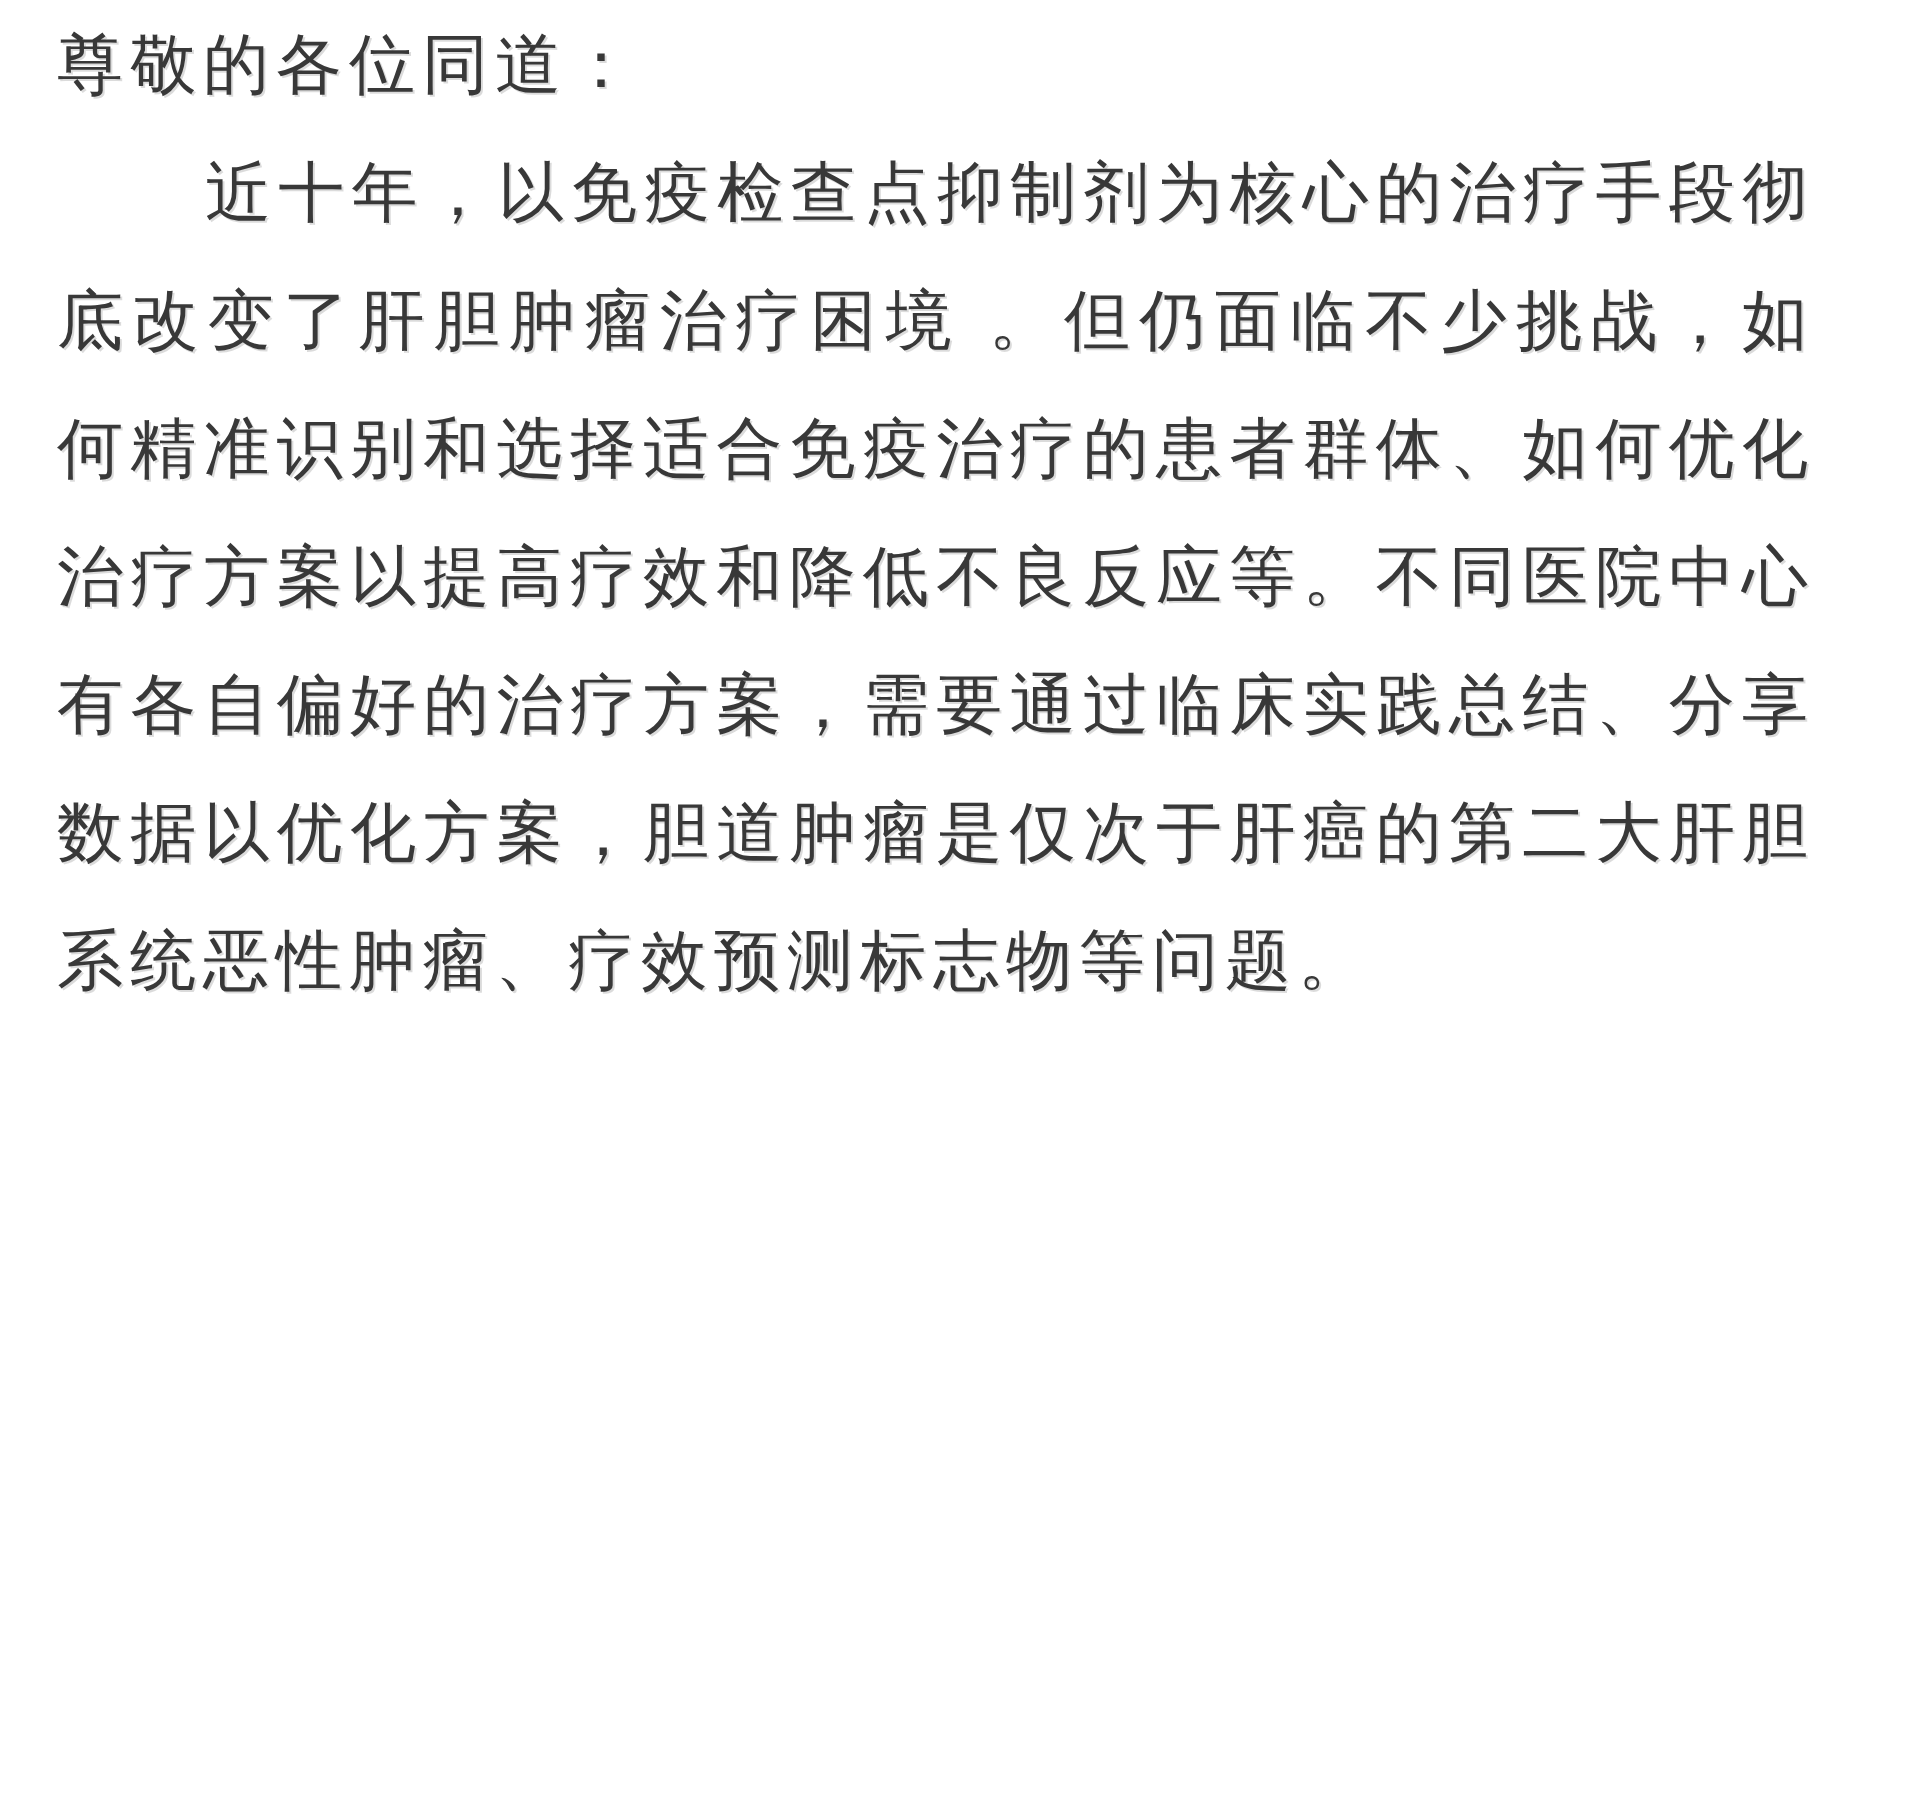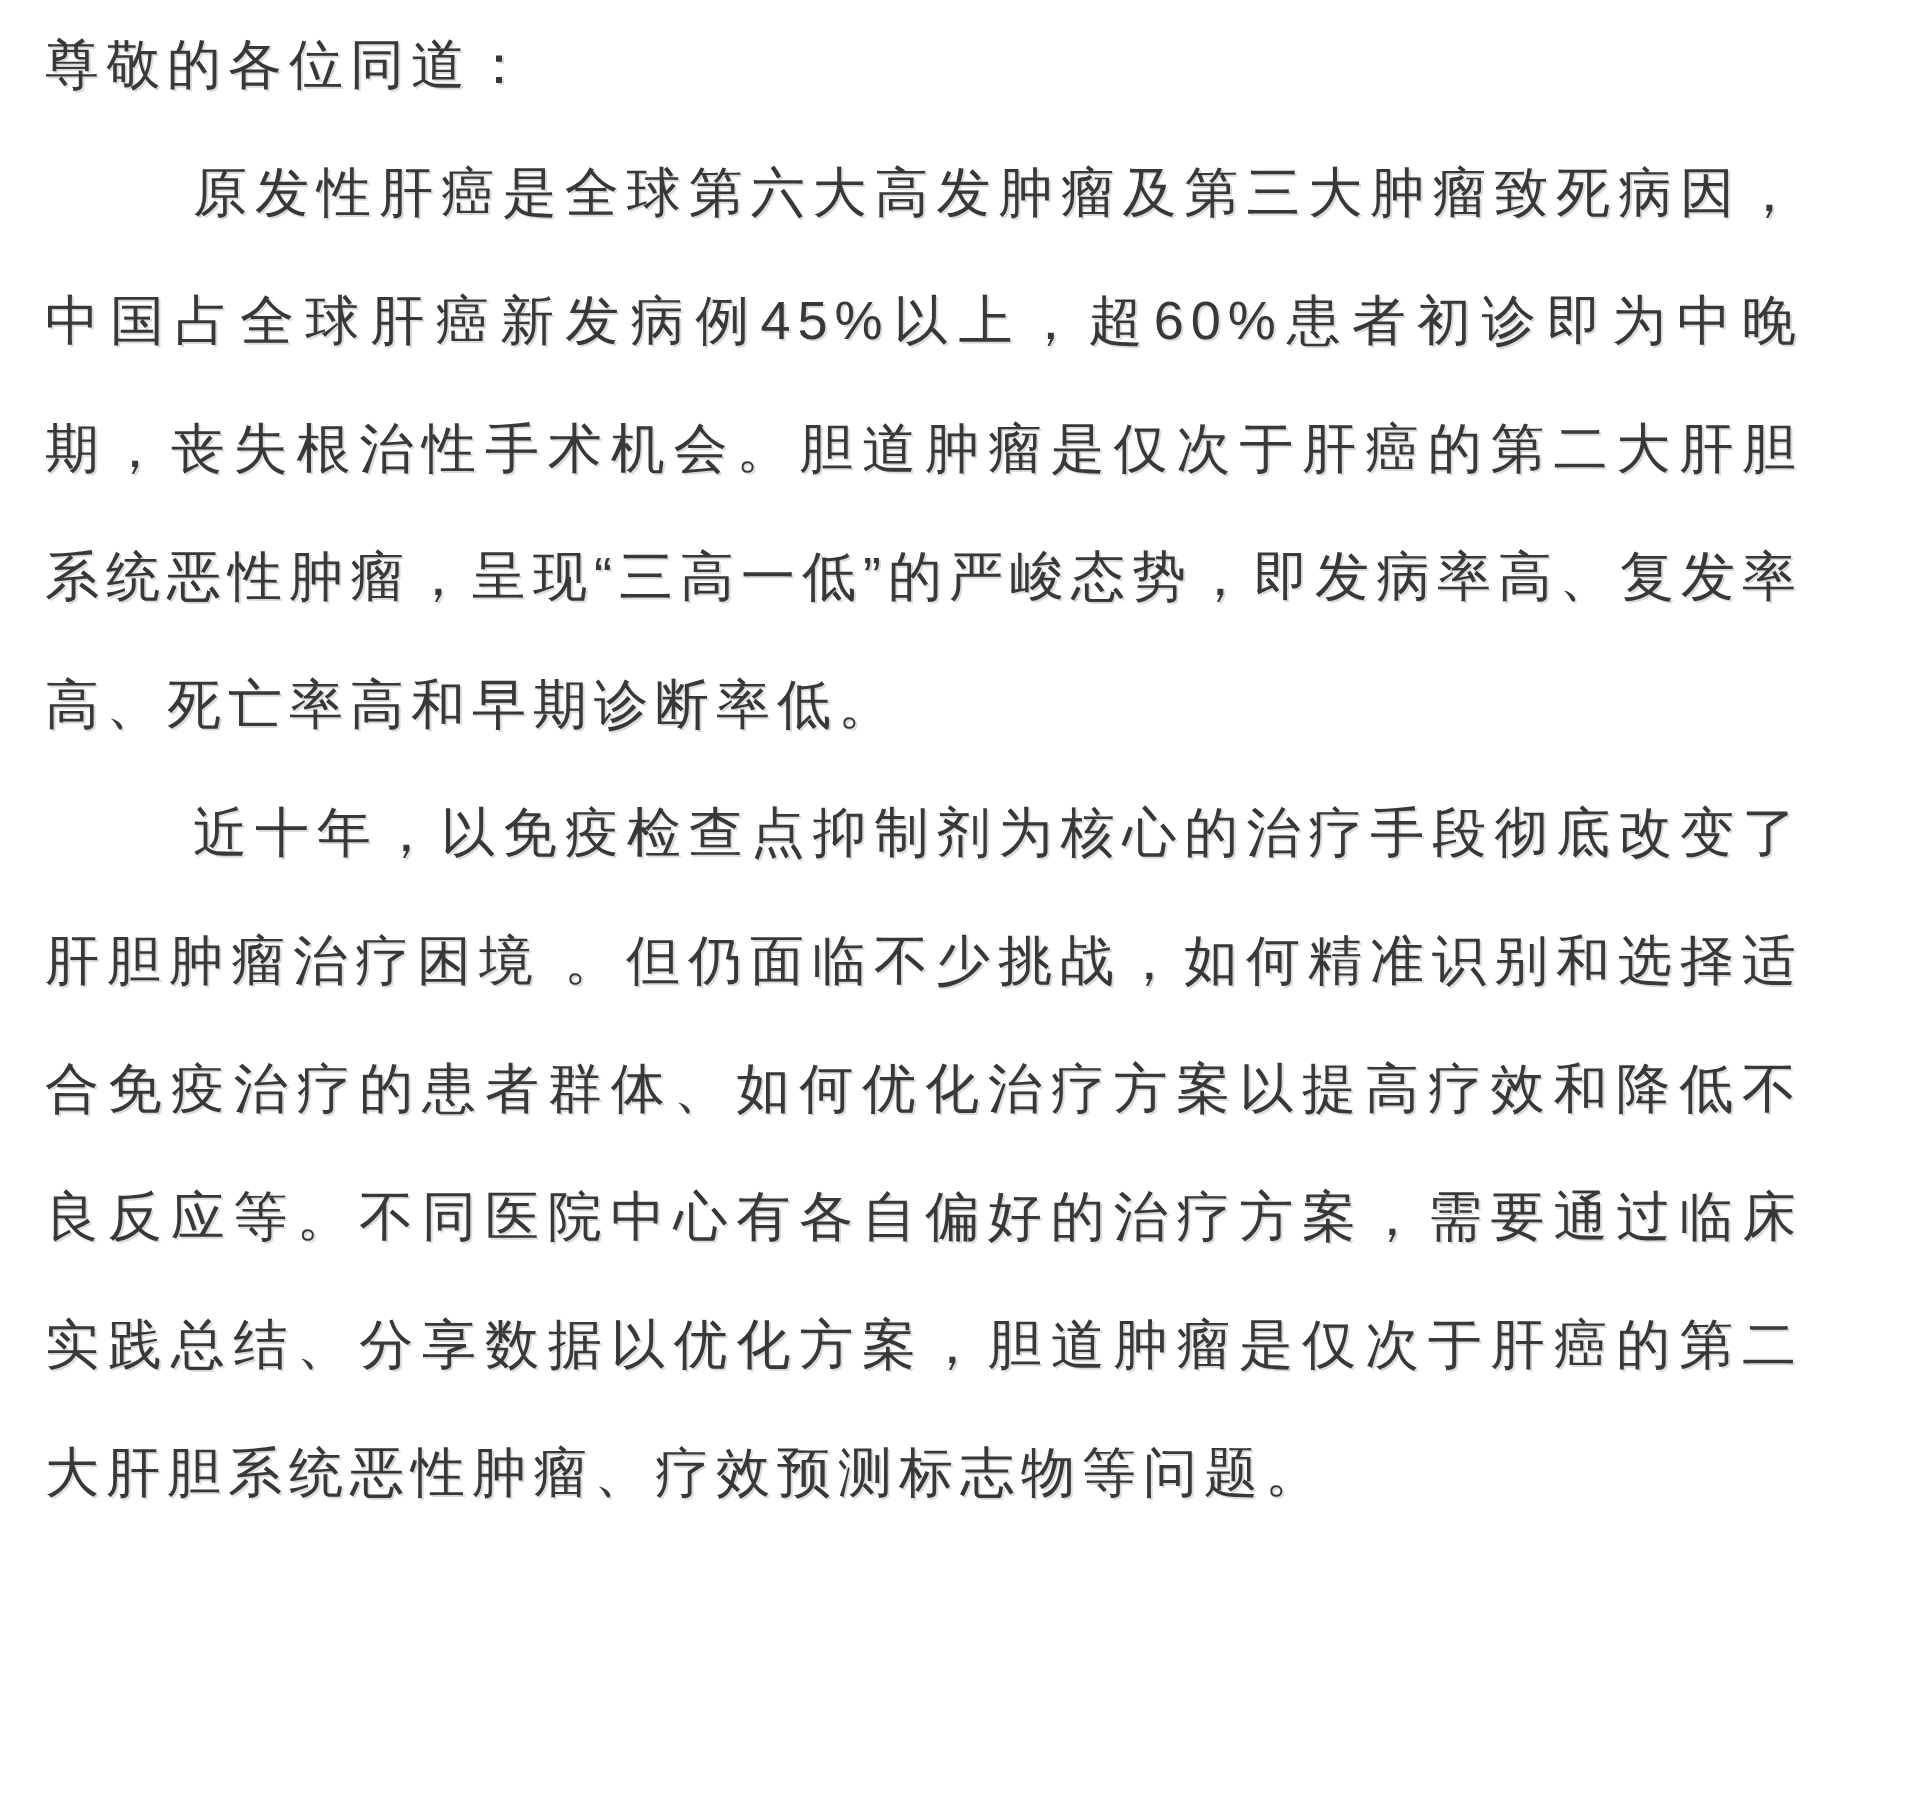--- a/index.html
+++ b/index.html
@@ -10,24 +10,24 @@
   body {
     width: 1920px;
     height: 1795px;
     background: #ffffff;
     overflow: hidden;
   }
 
   
   .page {
     box-sizing: border-box;
-    margin-left: 45px;
+    margin-left: 57px;
     width: 1758px;
     font-family: "Liberation Sans", sans-serif;
-    font-size: 54px;
+    font-size: 66px;
     font-weight: 500;
     line-height: 128px;
     letter-spacing: 7px;
     color: #383838;
     text-shadow: 2px 2px 0 rgba(0, 0, 0, 0.14);
   }
 
   .salutation {
     margin: 0;
     text-align: left;
@@ -41,15 +41,14 @@
     text-justify: inter-character;
     word-break: normal;
     line-break: strict;
   }
 </style>
 </head>
 <body>
 
 <div class="page">
   <div class="salutation">尊敬的各位同道：</div>
-  <p class="para">原发性肝癌是全球第六大高发肿瘤及第三大肿瘤致死病因，中国占全球肝癌新发病例45%以上，超60%患者初诊即为中晚期，丧失根治性手术机会。胆道肿瘤是仅次于肝癌的第二大肝胆系统恶性肿瘤，呈现“三高一低”的严峻态势，即发病率高、复发率高、死亡率高和早期诊断率低。</p>
   <p class="para">近十年，以免疫检查点抑制剂为核心的治疗手段彻底改变了肝胆肿瘤治疗困境 。但仍面临不少挑战，如何精准识别和选择适合免疫治疗的患者群体、如何优化治疗方案以提高疗效和降低不良反应等。不同医院中心有各自偏好的治疗方案，需要通过临床实践总结、分享数据以优化方案，胆道肿瘤是仅次于肝癌的第二大肝胆系统恶性肿瘤、疗效预测标志物等问题。</p>
 </div>
 
 </body></html>

